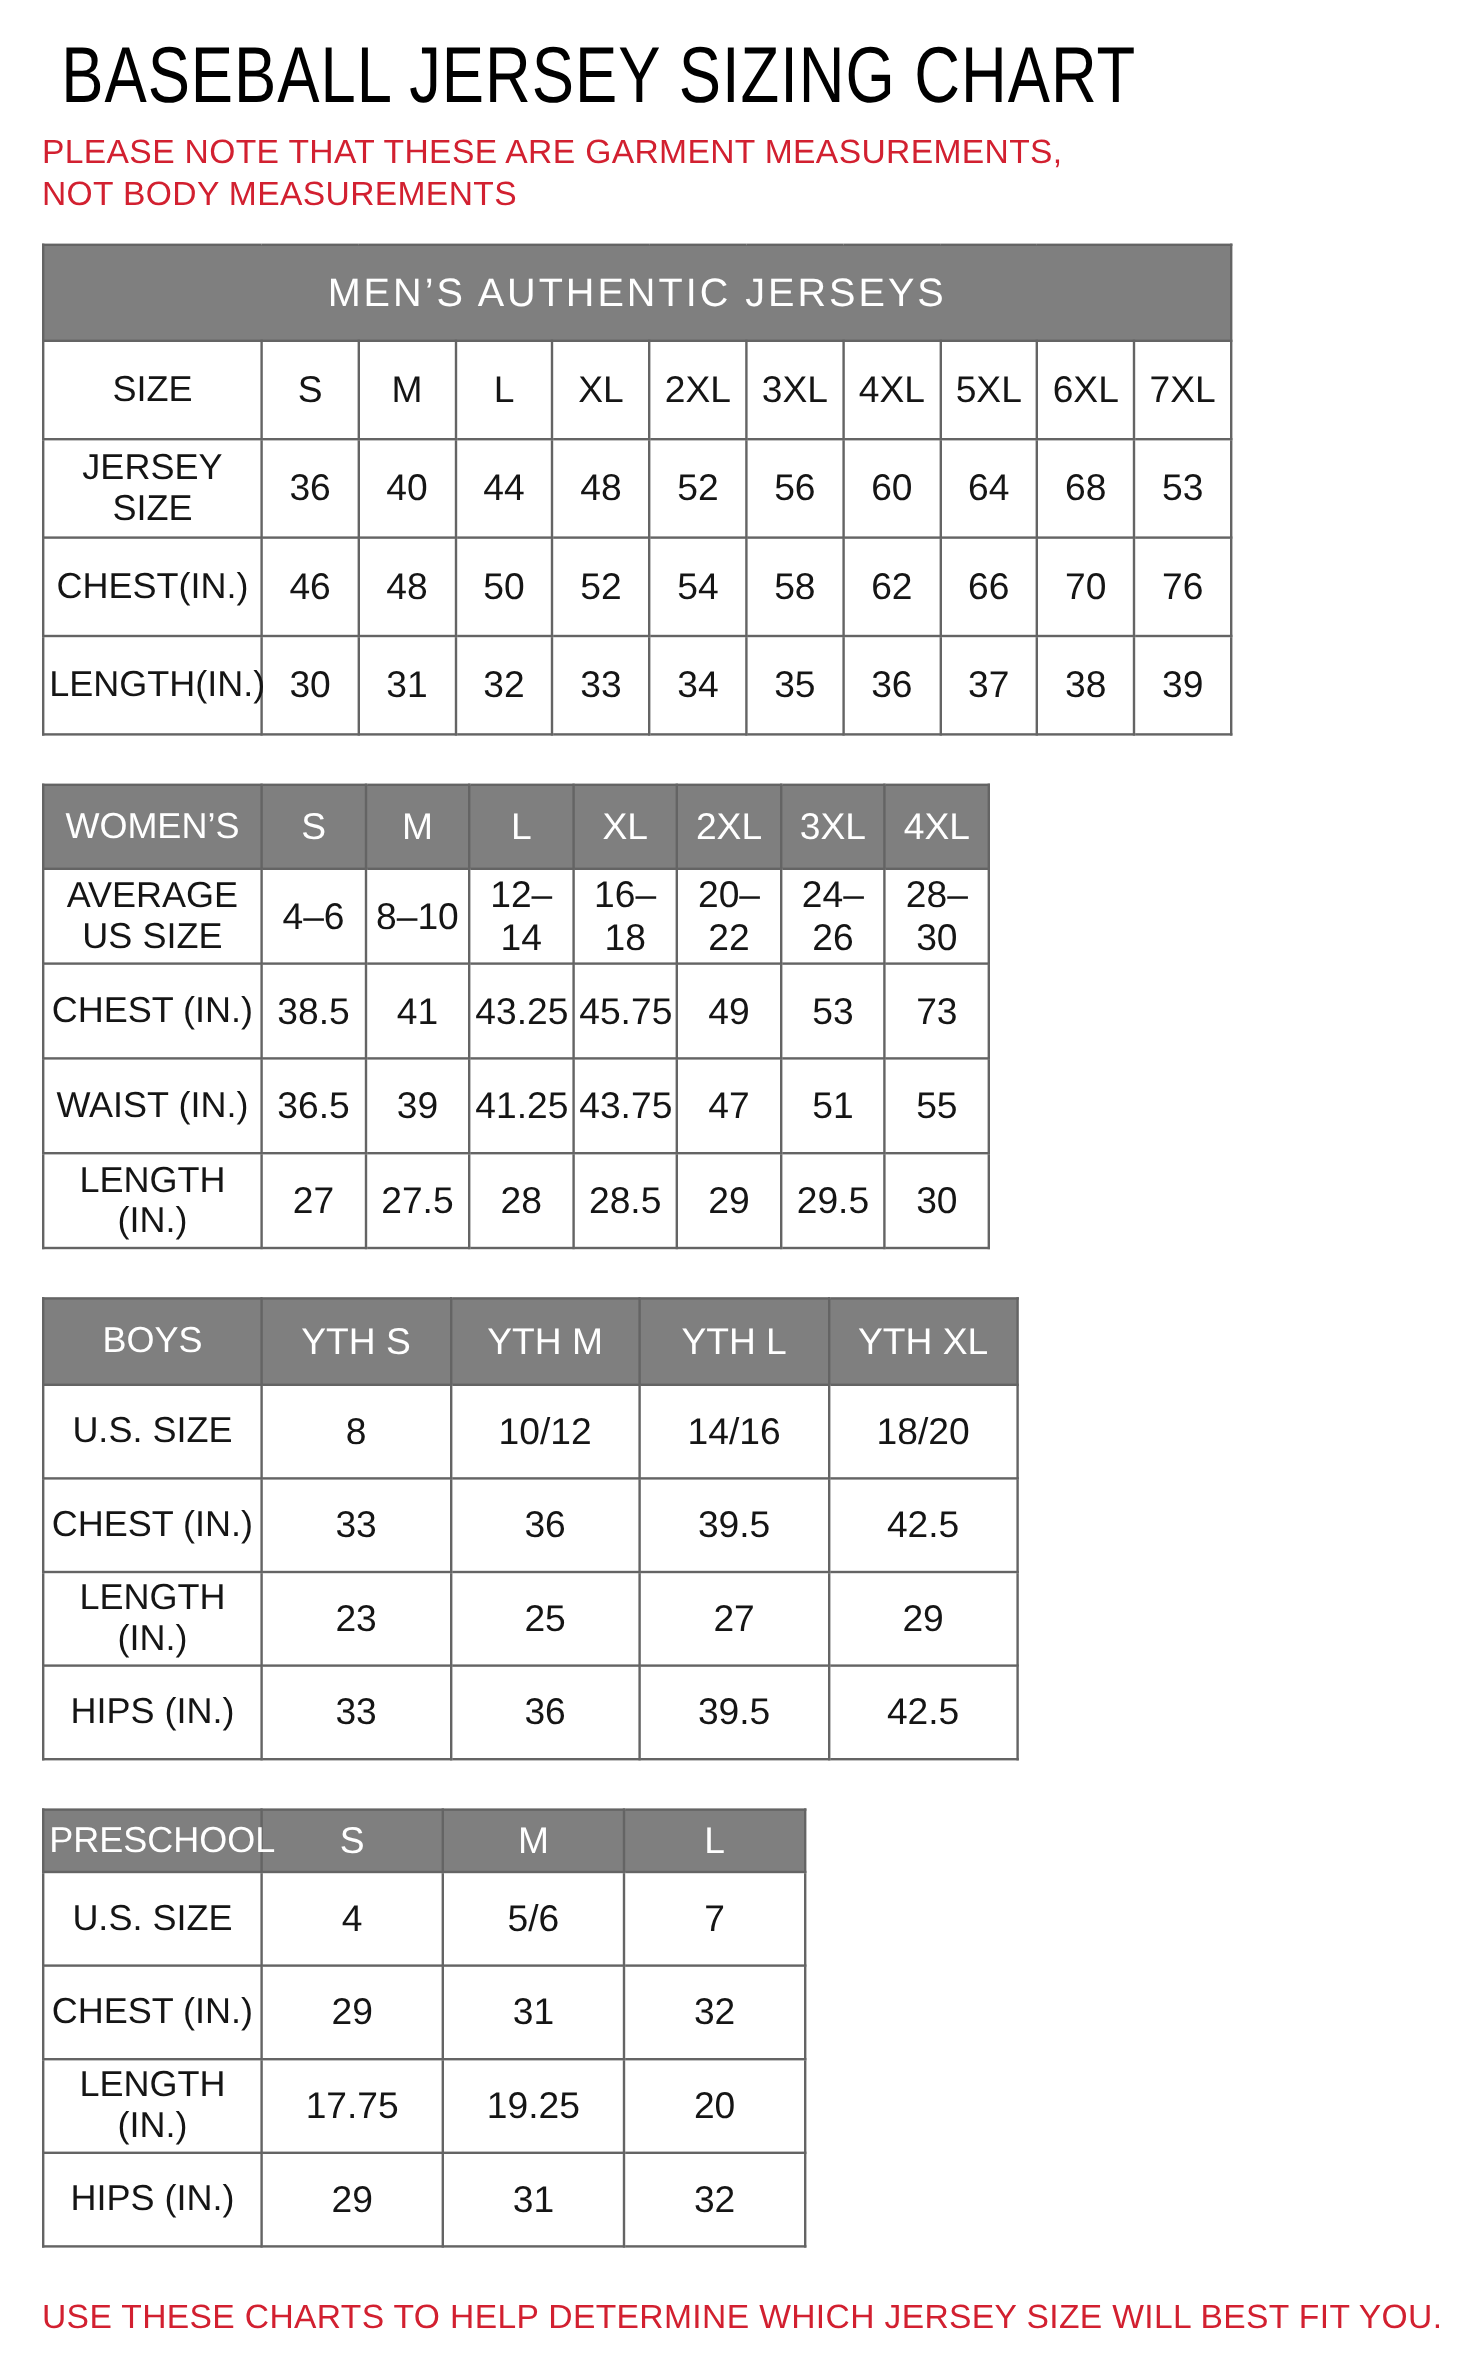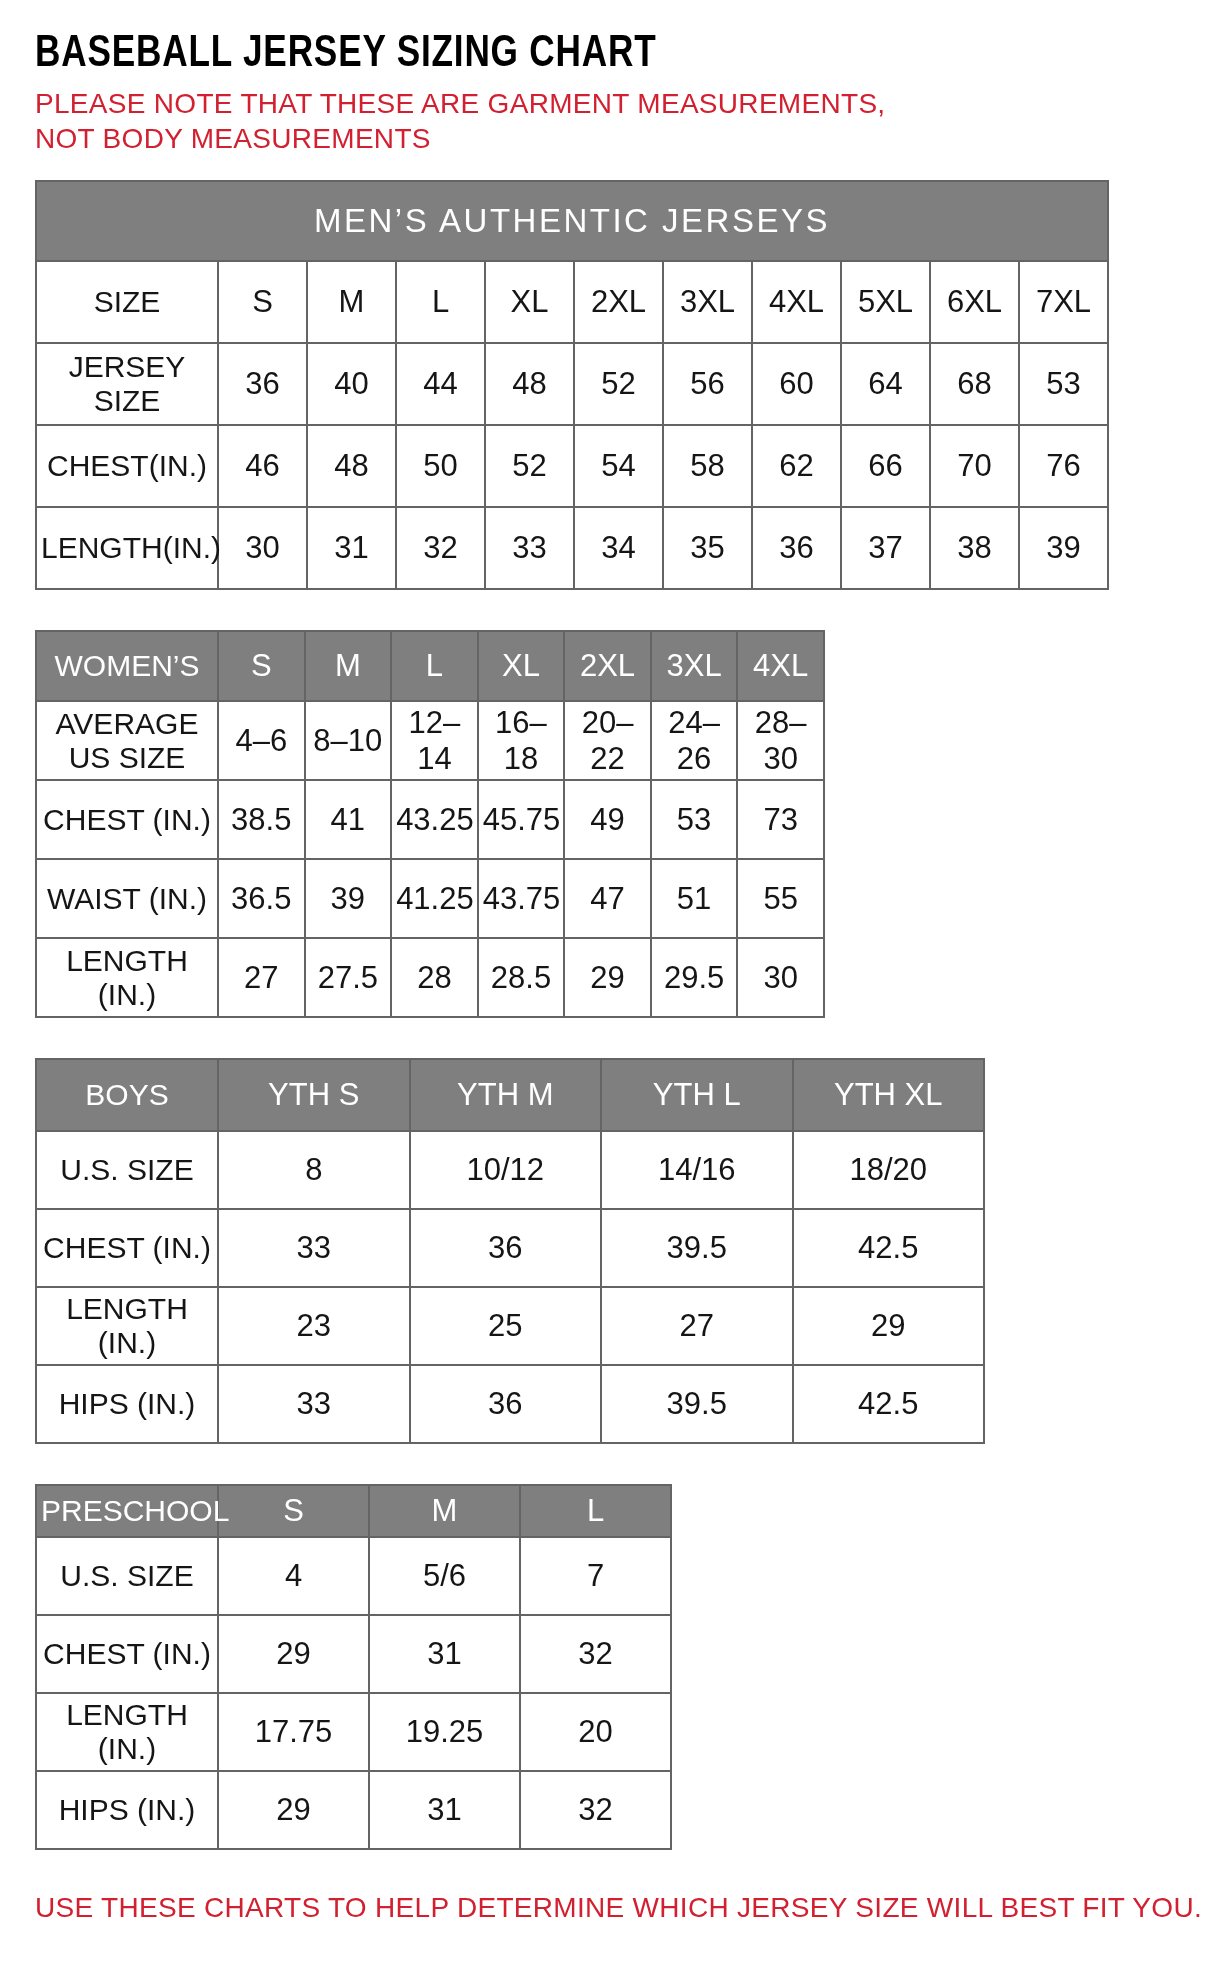--- a/index.html
+++ b/index.html
@@ -7,23 +7,23 @@
   body {
     width: 1220px;
     min-height: 1974px;
     background: #ffffff;
     font-family: "Liberation Sans", sans-serif;
     color: #141414;
   }
   .wrap { padding: 22px 30px 0 35px; }
 
   .page-title {
-    margin: 6px 0 12px 0;
-    font-size: 44px;
-    font-weight: 700;
+    margin: 6px 0 12px 16px;
+    font-size: 66px;
+    font-weight: 400;
     color: #000000;
     line-height: 1.05;
   }
   .squeeze {
     display: inline-block;
     transform: scaleX(0.8);
     transform-origin: left center;
     white-space: nowrap;
     letter-spacing: 1px;
   }
@@ -63,30 +63,30 @@
     height: 80px;
     font-weight: 400;
   }
   .sz tr.hdr th {
     background: #7f7f7f;
     color: #ffffff;
     font-weight: 400;
     text-align: center;
   }
 
-  .t-mens { width: 1074px; }
+  .t-mens { width: 992px; }
   .t-mens col.labcol { width: 182px; }
   .t-mens td { height: 82px; }
 
   .t-womens { width: 790px; }
   .t-womens col.labcol { width: 182px; }
   .t-womens tr.hdr th { height: 70px; }
   .t-womens td { height: 79px; }
 
-  .t-boys { width: 950px; margin-bottom: 42px; }
+  .t-boys { width: 814px; margin-bottom: 42px; }
   .t-boys col.labcol { width: 182px; }
   .t-boys tr.hdr th { height: 72px; }
   .t-boys td { height: 78px; }
 
   .t-preschool { width: 637px; margin-bottom: 14px; }
   .t-preschool col.labcol { width: 182px; }
   .t-preschool tr.hdr th { height: 52px; }
   .t-preschool td { height: 78px; }
 </style>
 </head>

